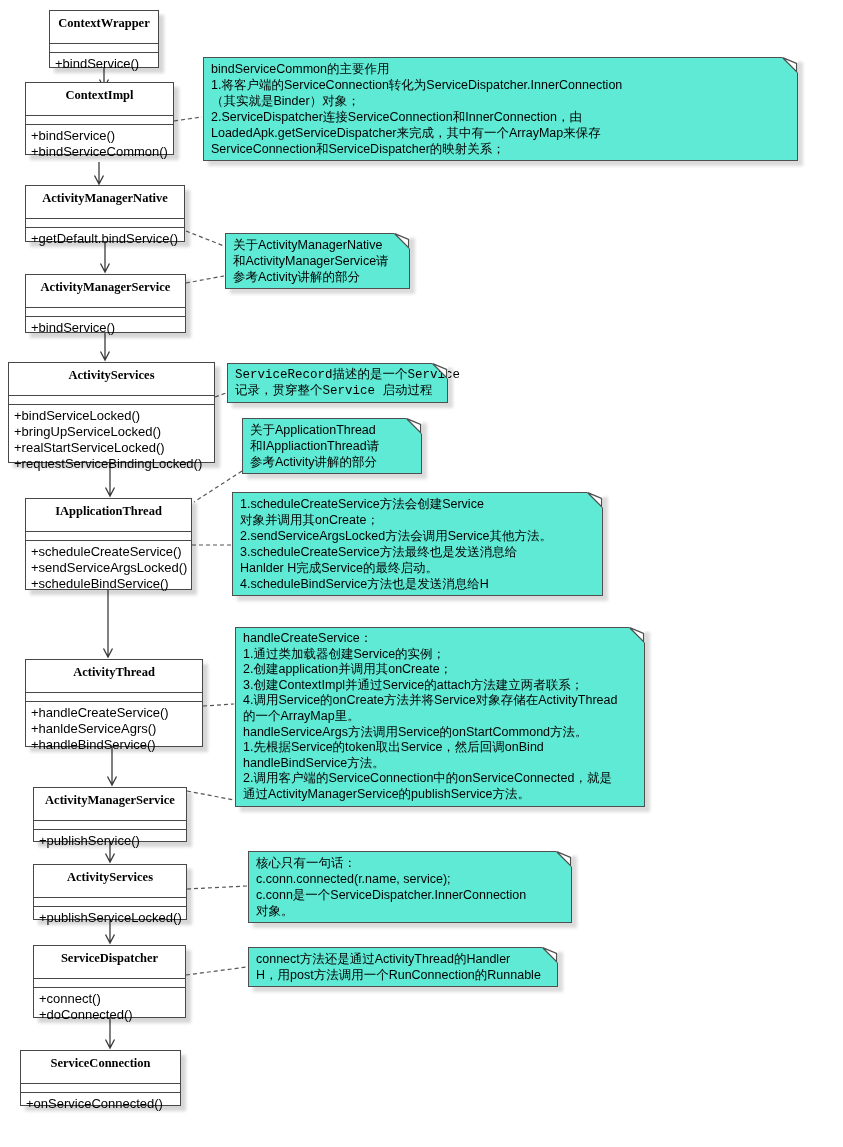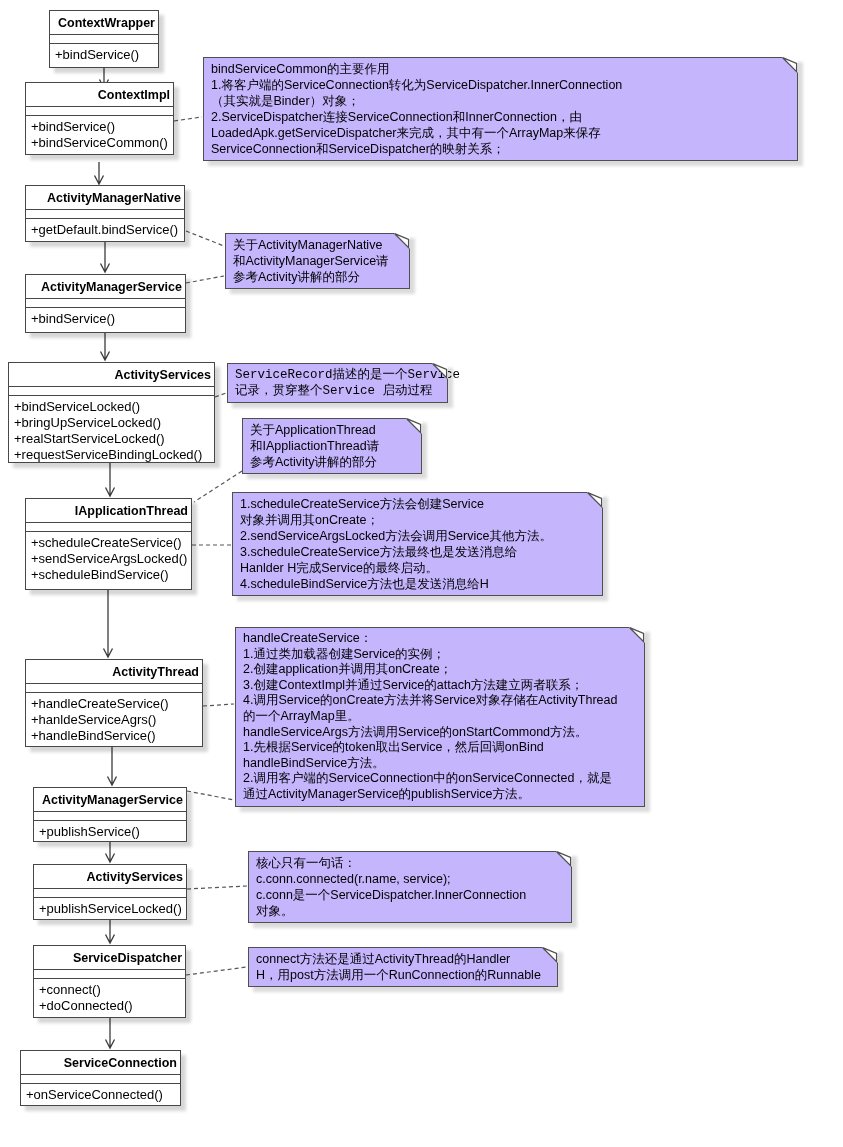--- a/index.html
+++ b/index.html
@@ -9,28 +9,28 @@
     overflow:hidden;
   }
   .lines{position:absolute;left:0;top:0;z-index:0;}
   .uml-class{
     position:absolute;z-index:2;background:#ffffff;
     border:1.4px solid #474747;box-sizing:border-box;
     box-shadow:5px 5px 3px rgba(0,0,0,0.16);
     display:flex;flex-direction:column;
   }
   .uml-class .title{
-    flex:0 0 auto;text-align:right;font-weight:bold;font-size:12.5px;
-    padding:5px 3px 4px;border-bottom:1.4px solid #474747;white-space:nowrap;
+    flex:0 0 auto;text-align:center;font-weight:bold;font-size:12.5px;
+    padding:5px 3px 12px;border-bottom:1.4px solid #474747;white-space:nowrap;font-family:Liberation Serif, serif;
   }
   .uml-class .attrs{flex:0 0 8px;border-bottom:1.4px solid #474747;}
   .uml-class .methods{flex:1 1 auto;padding:3px 5px;font-size:13px;line-height:16px;}
   .uml-class .methods div{white-space:nowrap;}
   .uml-note{
-    position:absolute;z-index:1;background:#c4b5fd;
+    position:absolute;z-index:1;background:#5eead4;
     border:1.4px solid #4f4f4f;box-sizing:border-box;
     box-shadow:5px 5px 3px rgba(0,0,0,0.14);
     padding:3px 7px;font-size:12.5px;line-height:16px;
   }
   .uml-note .nline{white-space:nowrap;}
   .fold{position:absolute;top:-1.4px;right:-1.4px;display:block;}
 </style>
 </head>
 <body>
 

